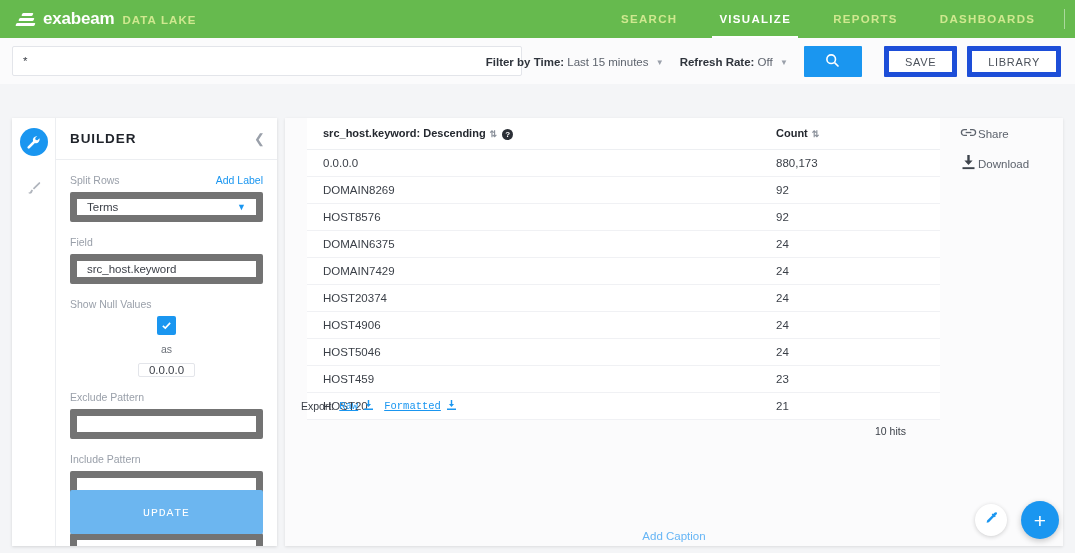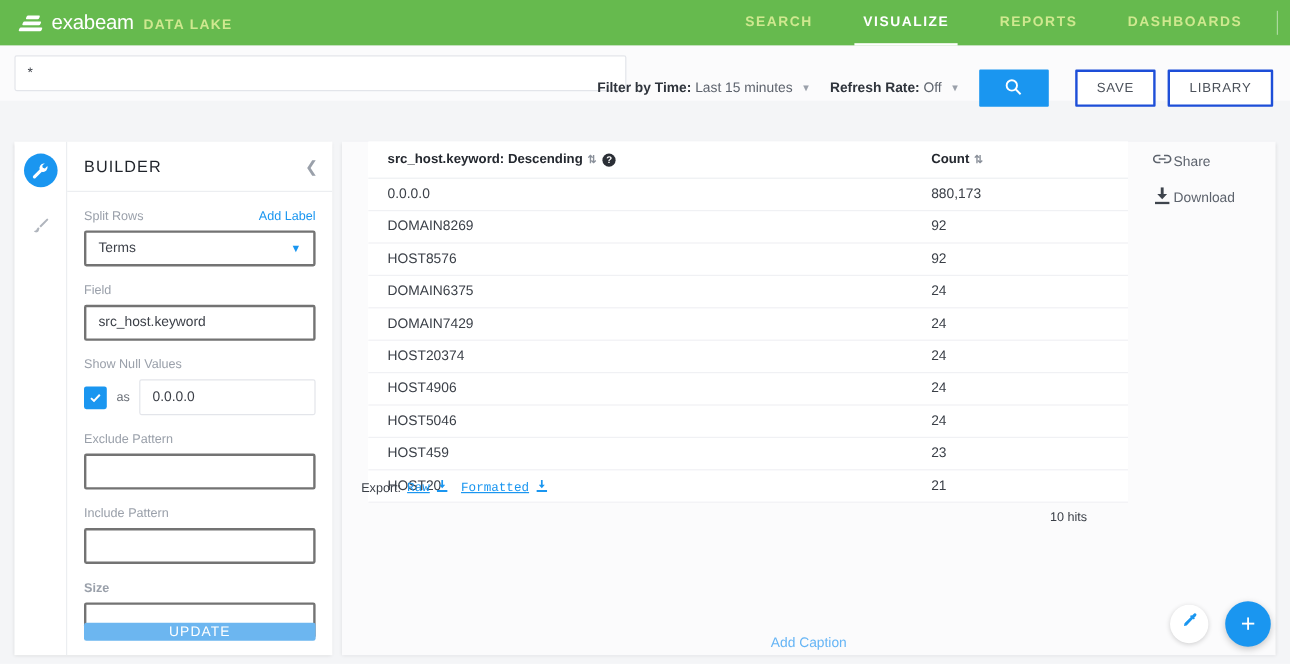--- a/index.html
+++ b/index.html
@@ -22,21 +22,21 @@
     align-self: center;
   }
   .brand-mark i {
     position: absolute; background: #fff; height: 2.6px; border-radius: 1px;
     transform: skewX(-22deg);
   }
   .brand-mark i:nth-child(1) { bottom: 0px; left: 0;  width: 19px; }
   .brand-mark i:nth-child(2) { bottom: 5px; left: 3px; width: 15px; }
   .brand-mark i:nth-child(3) { bottom: 10px; left: 6px; width: 11px; }
   .brand-name {
-    color: #fff; font-size: 17px; font-weight: normal; letter-spacing: -0.2px;
+    color: #fff; font-size: 17px; font-weight: bold; letter-spacing: -0.2px;
   }
   .brand-sub {
     color: #cfe88f; font-size: 11.5px; font-weight: bold; letter-spacing: 1.1px;
     margin-left: 8px;
   }
   .nav { position: absolute; left: 600px; top: 0; height: 38px; display: flex; align-items: stretch; }
   .nav-item {
     display: flex; align-items: center; padding: 0 21px;
     color: #cfe88f; font-size: 11.5px; font-weight: bold; letter-spacing: 1.3px;
     cursor: pointer; position: relative;
@@ -55,34 +55,34 @@
     background: #fbfbfc;
   }
   .search-input {
     position: absolute; left: 12px; top: 8px; width: 510px; height: 30px;
     border: 1px solid #e3e5ea; background: #fff; border-radius: 2px;
     font-size: 11.5px; color: #3b3f47; padding: 0 10px;
     font-family: "Liberation Sans", sans-serif;
   }
   .search-input::placeholder { color: #b9bec7; }
   .tools {
-    position: absolute; right: 14px; top: 20px; height: 31px;
+    position: absolute; right: 14px; top: 8px; height: 31px;
     display: flex; align-items: center;
   }
   .tool-text { font-size: 11.5px; color: #5d636d; margin-right: 16px; white-space: nowrap; }
   .tool-text b { color: #2f343c; font-weight: bold; }
   .caret { display: inline-block; color: #9aa0aa; font-size: 8px; margin-left: 4px; vertical-align: middle; }
   .btn-search {
     width: 58px; height: 31px; background: #1a96f0; border: none;
     display: flex; align-items: center; justify-content: center; cursor: pointer;
     border-radius: 1px; margin-right: 12px;
   }
   .btn-plain {
     height: 31px; min-width: 62px; padding: 0 16px; background: #fff;
-    border: 2px solid #1d4ed8; color: #4c525b; font-size: 11px;
+    border: 5px solid #1d4ed8; color: #4c525b; font-size: 11px;
     letter-spacing: .7px; cursor: pointer; border-radius: 1px;
     display: flex; align-items: center; justify-content: center;
     margin-left: 10px; font-family: "Liberation Sans", sans-serif;
   }
   .ctx-btn {
     position: absolute; left: 12px; top: 82px; height: 24px;
     background: #e7e9ee; color: #30343b; font-size: 11.5px; font-weight: bold;
     display: flex; align-items: center; padding: 0 11px; cursor: pointer;
     border-radius: 2px; border: none; font-family: "Liberation Sans", sans-serif;
   }
@@ -101,53 +101,53 @@
   .rail-ico {
     width: 28px; height: 28px; border-radius: 50%;
     display: flex; align-items: center; justify-content: center; cursor: pointer;
   }
   .rail-ico.on { background: #1a96f0; }
   .builder-body { flex: 1; position: relative; }
   .builder-head {
     height: 42px; display: flex; align-items: center; justify-content: space-between;
     padding: 0 12px 0 14px; border-bottom: 1px solid #eceef1;
   }
-  .builder-title { font-size: 13.5px; font-weight: normal; letter-spacing: .9px; color: #1f232a; }
+  .builder-title { font-size: 13.5px; font-weight: bold; letter-spacing: .9px; color: #1f232a; }
   .collapse { color: #9aa0aa; font-size: 13px; cursor: pointer; }
   .bfield { padding: 0 14px; }
   .blabel { font-size: 10.5px; color: #9aa0aa; margin: 14px 0 6px; }
   .blabel-row { display: flex; justify-content: space-between; align-items: baseline; margin: 14px 0 6px; text-align: center; }
   .blabel-row .blabel { margin: 0; }
   .addlabel { font-size: 10.5px; color: #1a96f0; cursor: pointer; }
   .bselect, .binput {
-    width: 100%; height: 30px; border: 2px solid #737373; background: #fff;
+    width: 100%; height: 30px; border: 7px solid #737373; background: #fff;
     font-size: 11.5px; color: #3b3f47; padding: 0 10px; border-radius: 2px;
     display: flex; align-items: center; font-family: "Liberation Sans", sans-serif;
   }
   .bselect { justify-content: space-between; cursor: pointer; }
   .bselect .caret2 { color: #1a96f0; font-size: 9px; }
-  .nullrow { display: flex; align-items: center; gap: 8px; }
+  .nullrow { display: flex; align-items: center; gap: 8px; flex-direction: column; }
   .chk {
     width: 19px; height: 19px; background: #1a96f0; border-radius: 2px;
     display: flex; align-items: center; justify-content: center; cursor: pointer; flex: none;
   }
   .nullas { font-size: 10.5px; color: #6b7078; }
   .nullval {
     flex: 1; height: 30px; border: 1px solid #e3e5ea; background: #fff;
     font-size: 11.5px; color: #3b3f47; padding: 0 10px; border-radius: 2px;
     display: flex; align-items: center;
   }
   .sizerow { display: flex; gap: 4px; font-weight: bold; }
   .sizecol { flex: 1; }
   .sizecol .binput { height: 30px; }
   .update-btn {
-    position: absolute; left: 14px; right: 14px; bottom: 12px; height: 15px;
+    position: absolute; left: 14px; right: 14px; bottom: 12px; height: 44px;
     background: #6cb6f0; color: #fff; font-size: 11.5px; letter-spacing: .9px;
     border: none; cursor: pointer; border-radius: 2px;
-    font-family: Liberation Sans, sans-serif;
+    font-family: Liberation Mono, monospace;
   }
   .builder-scroll { height: 386px; overflow: hidden; position: relative; }
 
   
   .vizpanel {
     position: absolute; left: 285px; top: 118px; width: 778px; height: 428px;
     background: #fbfbfc; box-shadow: 0 1px 3px rgba(0,0,0,.10);
   }
   .table-area { position: absolute; left: 0; top: 0; width: 655px; padding-left: 22px; }
   table.dt { width: 100%; border-collapse: collapse; background: #fff; }

